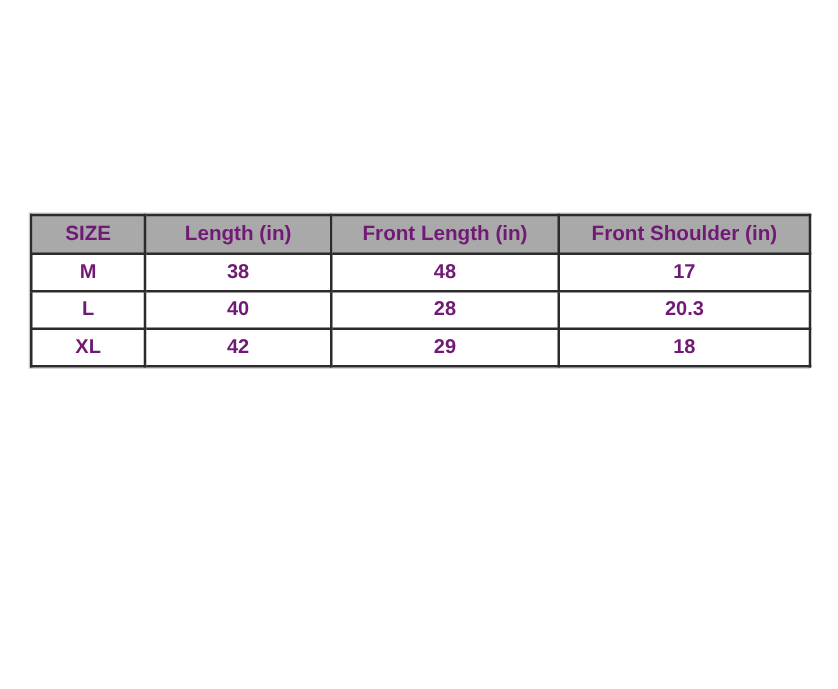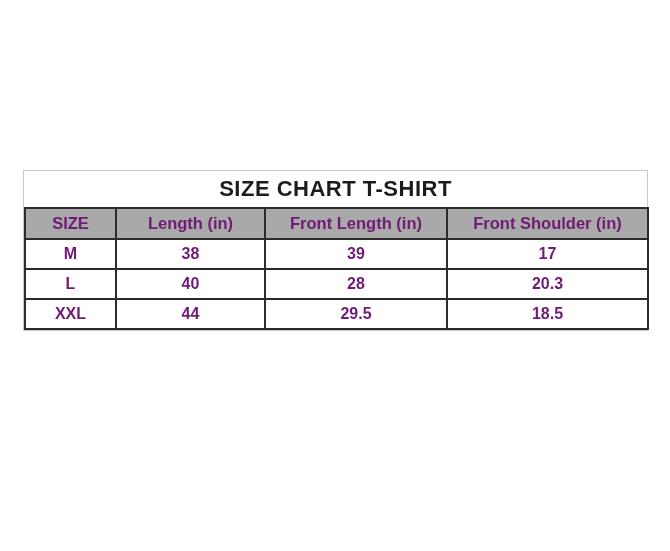--- a/index.html
+++ b/index.html
@@ -65,51 +65,50 @@
   col.c0 { width: 91px; }
   col.c1 { width: 149px; }
   col.c2 { width: 182px; }
   col.c3 { width: 201px; }
 </style>
 </head>
 <body>
 
 <div class="canvas">
   <div class="table-wrap">
-    <div class="chart-title">SIZE CHART T-SHIRT</div>
     <table class="size-table">
       <colgroup>
         <col class="c0">
           <col class="c1">
           <col class="c2">
           <col class="c3">
       </colgroup>
       <thead>
         <tr>
           <th>SIZE</th>
           <th>Length (in)</th>
           <th>Front Length (in)</th>
           <th>Front Shoulder (in)</th>
         </tr>
       </thead>
       <tbody id="size-rows">
           <tr>
             <td>M</td>
             <td>38</td>
-            <td>39</td>
+            <td>48</td>
             <td>17</td>
           </tr>
           <tr>
             <td>L</td>
             <td>40</td>
             <td>28</td>
             <td>20.3</td>
           </tr>
           <tr>
-            <td>XXL</td>
-            <td>44</td>
-            <td>29.5</td>
-            <td>18.5</td>
+            <td>XL</td>
+            <td>42</td>
+            <td>29</td>
+            <td>18</td>
           </tr>
         </tbody>
     </table>
   </div>
 </div>
 
 </body></html>

